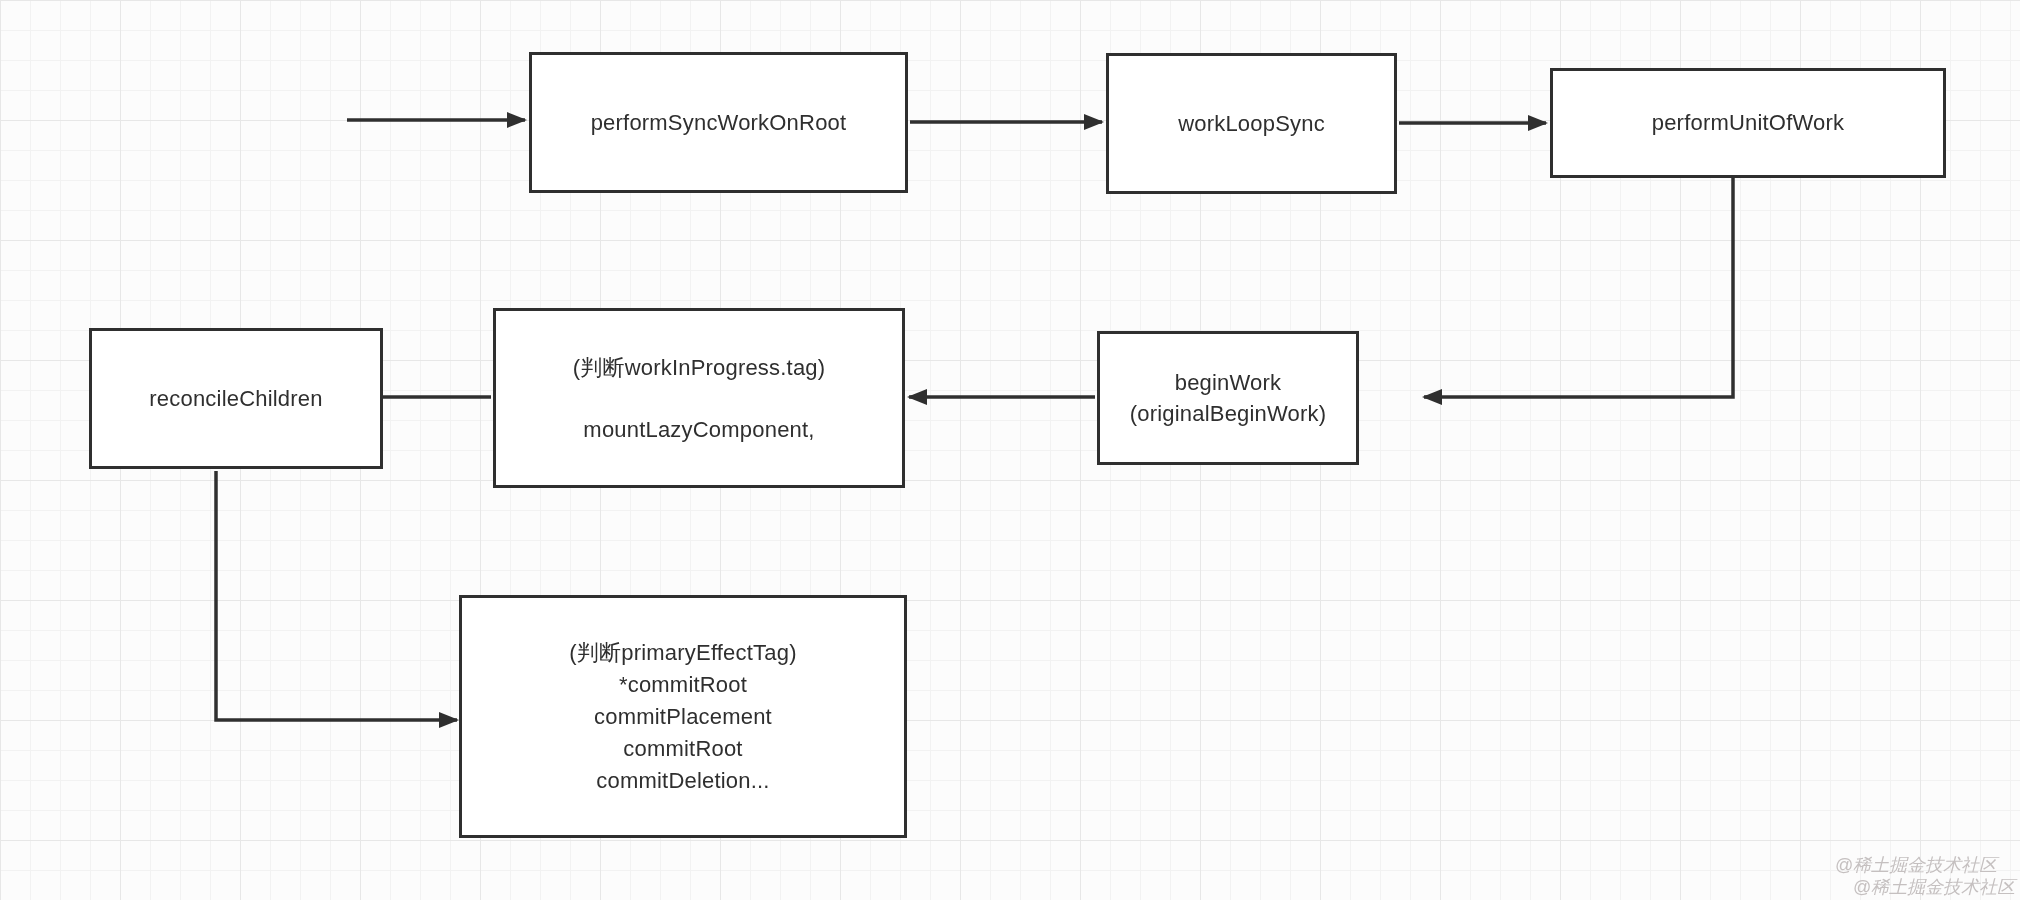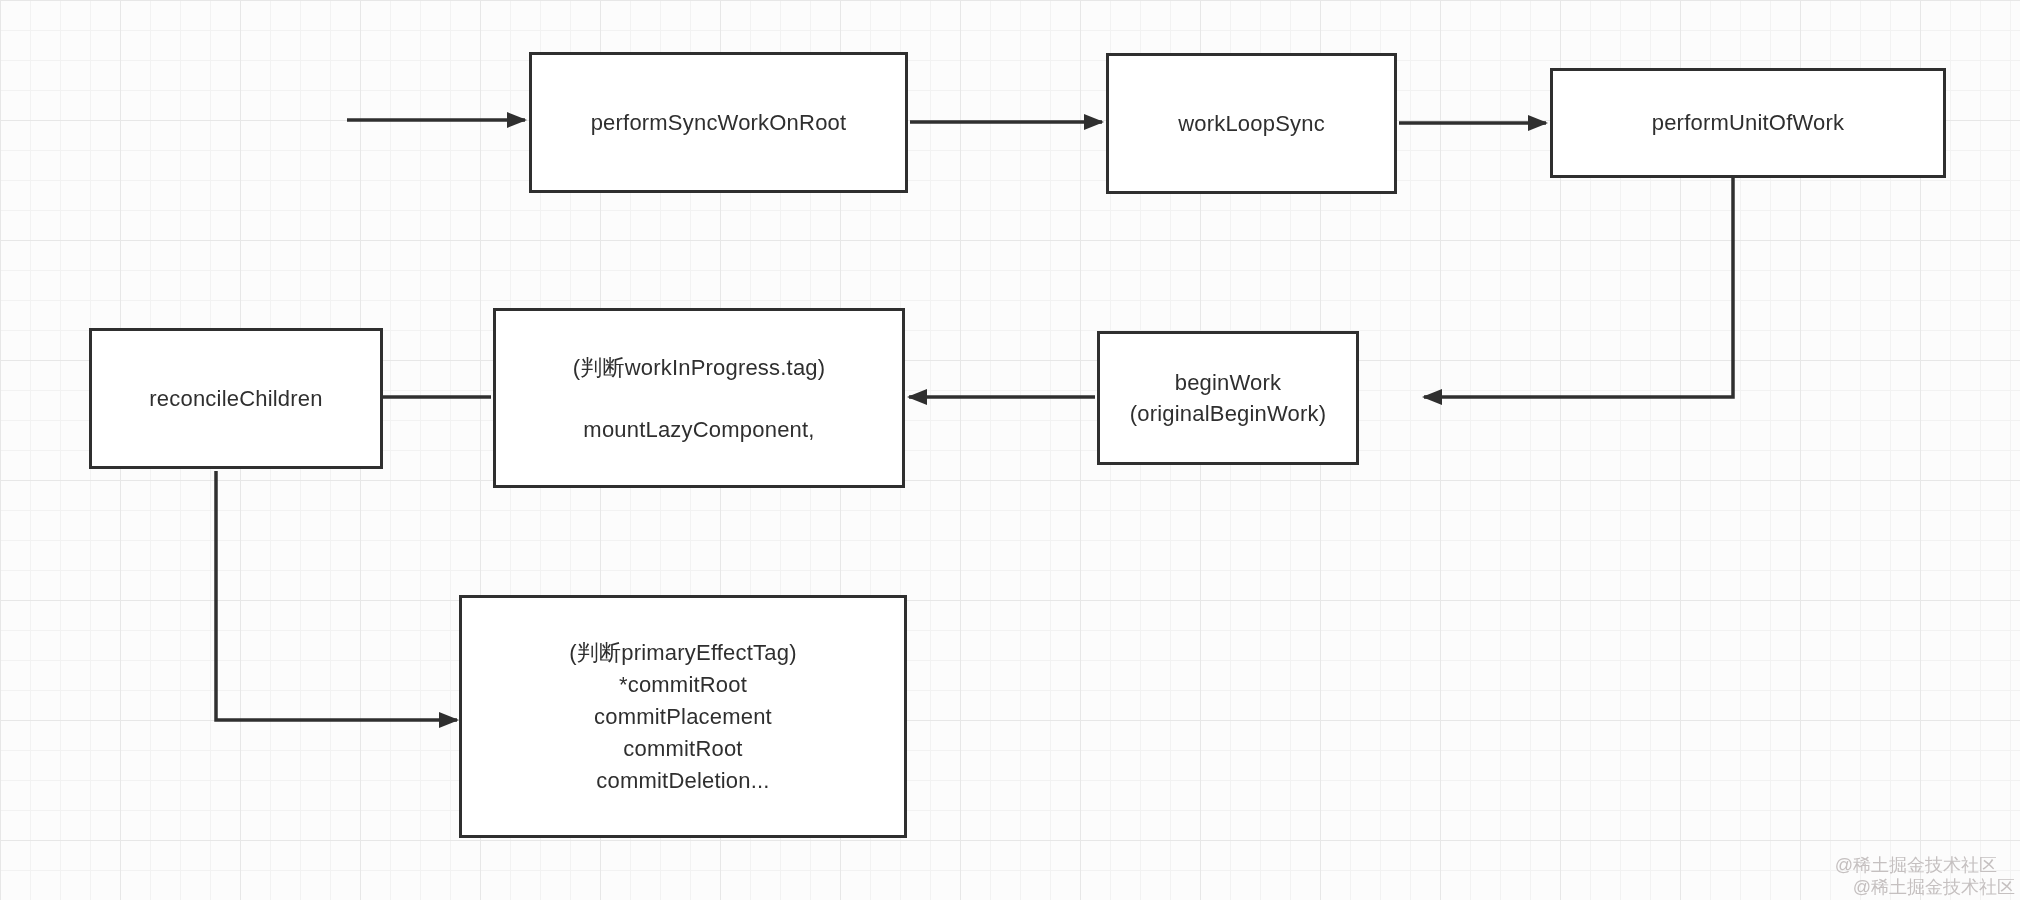--- a/index.html
+++ b/index.html
@@ -58,20 +58,21 @@
 
   .watermark {
     position: absolute;
     right: 5px;
     bottom: 2px;
     z-index: 3;
     color: #c5c0c0;
     font-size: 18px;
     line-height: 22px;
     text-align: right;
+    font-style: italic;
   }
   .watermark .wm-line-1 { padding-right: 18px; }
 </style>
 </head>
 <body>
 
 <div class="canvas">
 
   <svg class="connector-layer" viewBox="0 0 2020 900" xmlns="http://www.w3.org/2000/svg">
     <defs>

